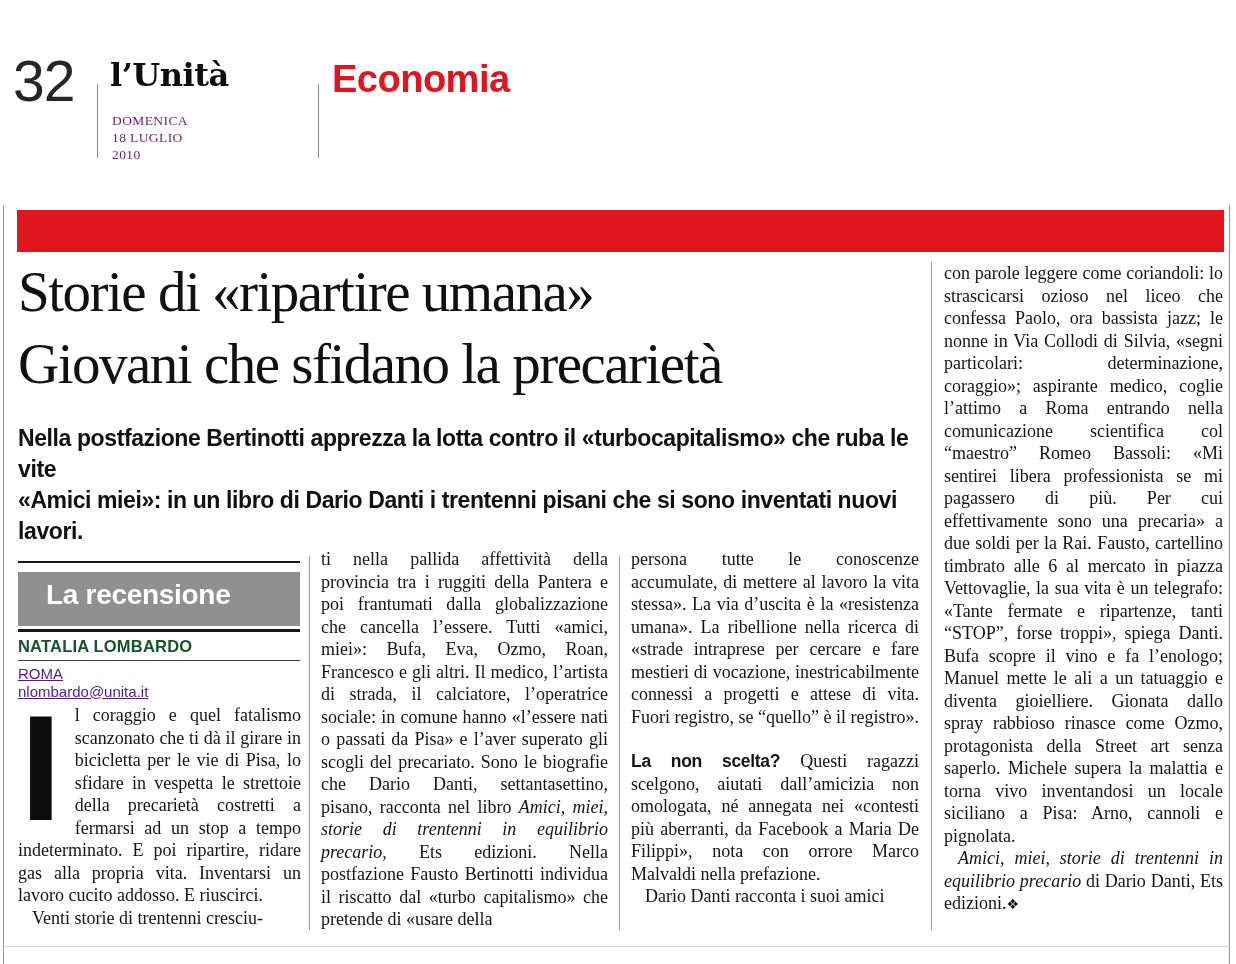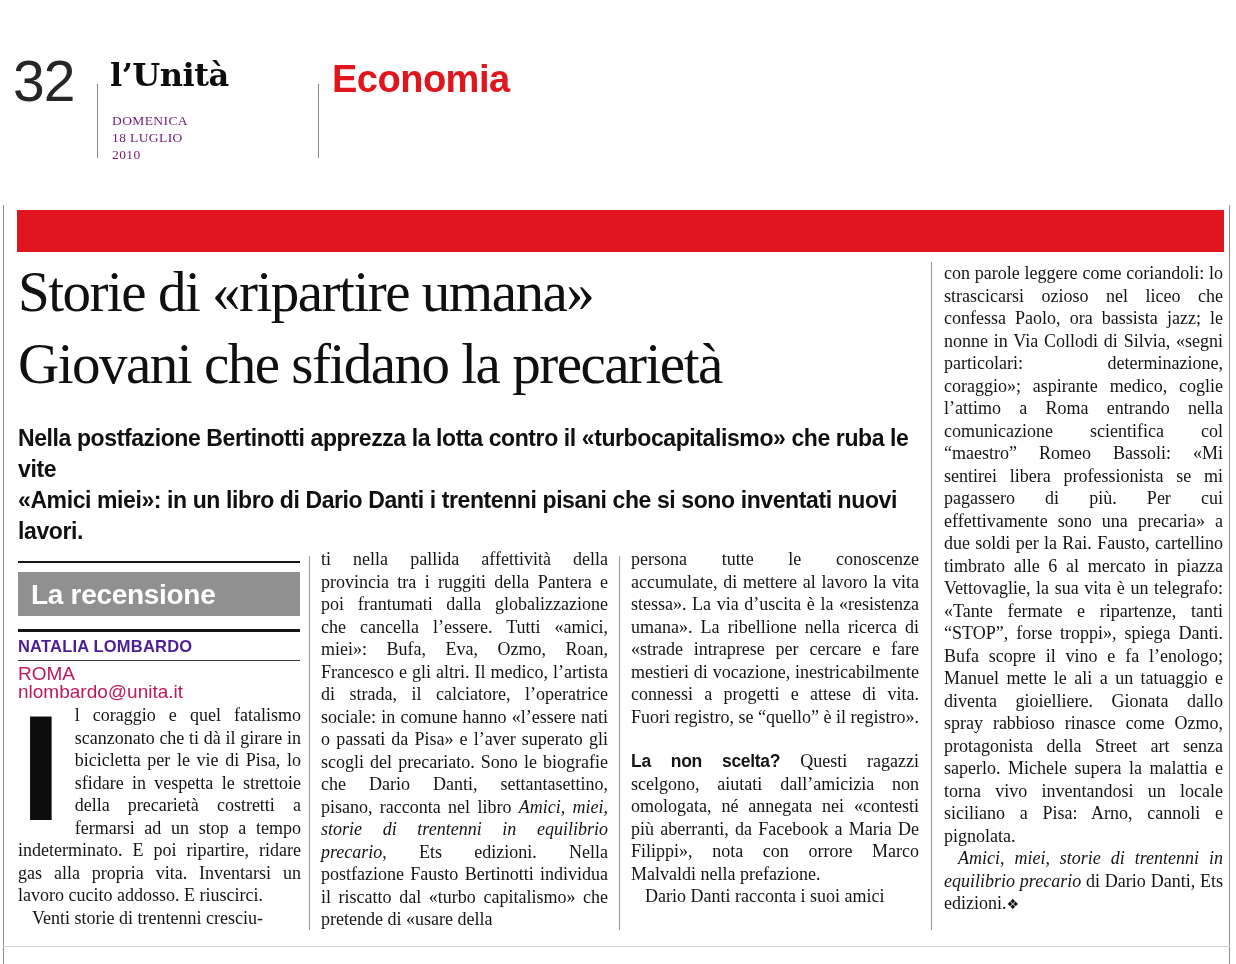--- a/index.html
+++ b/index.html
@@ -53,34 +53,34 @@
   }
   .deck{
     position:absolute;left:18px;top:423px;width:915px;
     font-family:"Liberation Sans", sans-serif;font-weight:700;
     font-size:23px;line-height:31px;color:#101010;letter-spacing:-0.4px;
   }
 
   
   .rule-top{position:absolute;left:18px;top:561px;width:282px;height:2px;background:#161616;}
   .kicker{
-    position:absolute;left:18px;top:572px;width:282px;height:44px;background:var(--gray);
+    position:absolute;left:18px;top:572px;width:282px;height:54px;background:var(--gray);
     font-family:"Liberation Sans", sans-serif;font-weight:700;font-size:28px;line-height:46px;
-    color:#ffffff;padding-left:13px;box-sizing:border-box;letter-spacing:-0.3px;
+    color:#ffffff;padding-left:28px;box-sizing:border-box;letter-spacing:-0.3px;
   }
   .rule-mid{position:absolute;left:18px;top:629px;width:282px;height:3px;background:#161616;}
   .author{
     position:absolute;left:18px;top:637px;width:282px;
     font-family:"Liberation Sans", sans-serif;font-weight:700;font-size:16.5px;
-    color:#4c1d95;letter-spacing:0.2px;
+    color:#14532d;letter-spacing:0.2px;
   }
   .rule-thin{position:absolute;left:18px;top:660px;width:282px;height:1px;background:#3a3a3a;}
   .byline-loc{
     position:absolute;left:18px;top:665px;width:282px;
-    font-family:"Liberation Sans", sans-serif;font-size:19px;line-height:17.5px;color:#be185d;
+    font-family:"Liberation Sans", sans-serif;font-size:15px;line-height:17.5px;color:#4c1d95;text-decoration:underline;
   }
 
   
   .sep{position:absolute;width:1px;background:#9a9a9a;}
   .sep1{left:309px;top:556px;height:374px;}
   .sep2{left:619px;top:556px;height:374px;}
   .sep3{left:931px;top:262px;height:668px;}
 
   
   .col{position:absolute;text-align:justify;font-size:18px;line-height:22.5px;color:var(--ink);}

